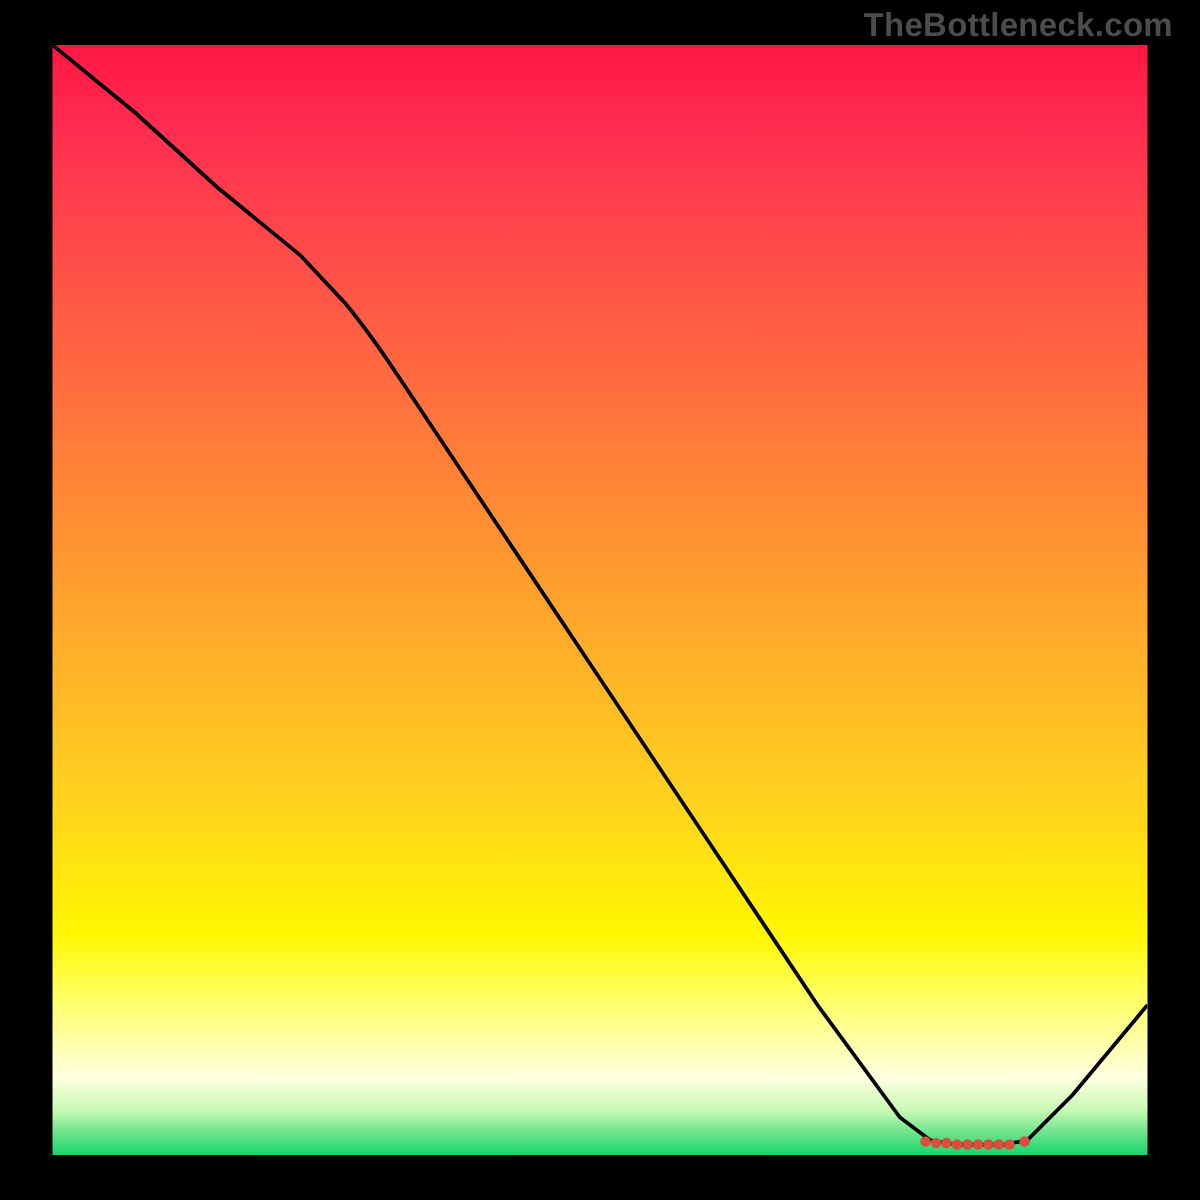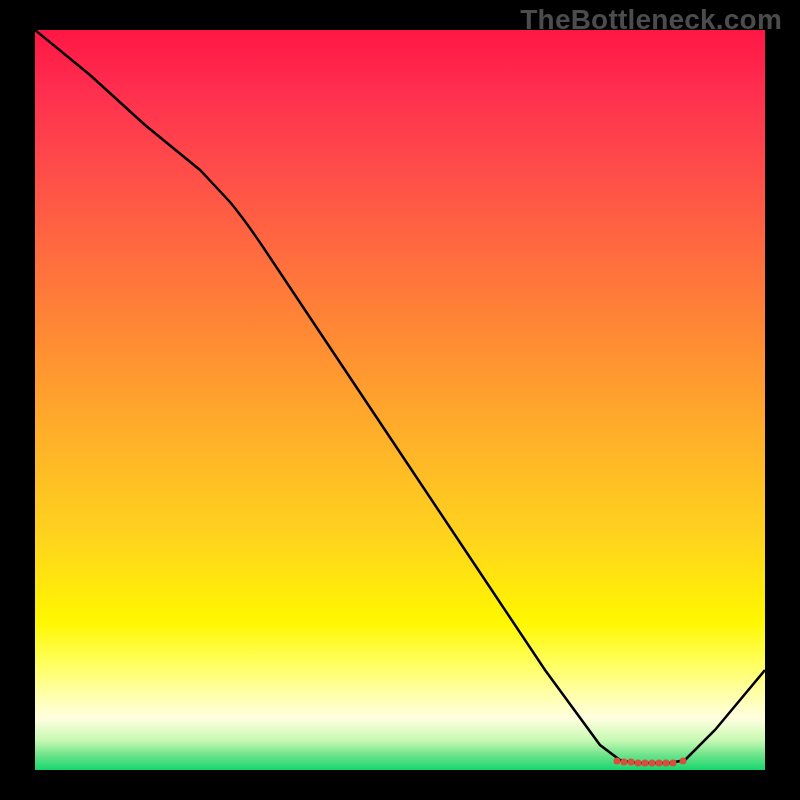--- a/index.html
+++ b/index.html
@@ -15,21 +15,21 @@
     position: relative;
     width: 800px;
     height: 800px;
     background: #000;
   }
   .watermark {
     position: absolute;
     top: 4px;
     right: 18px;
     color: #4c4c4c;
-    font-size: 28px;
+    font-size: 22px;
     font-weight: bold;
     letter-spacing: 0.2px;
     z-index: 10;
   }
   .plot-area {
     position: absolute;
     left: 35px;
     top: 30px;
     width: 730px;
     height: 740px;

